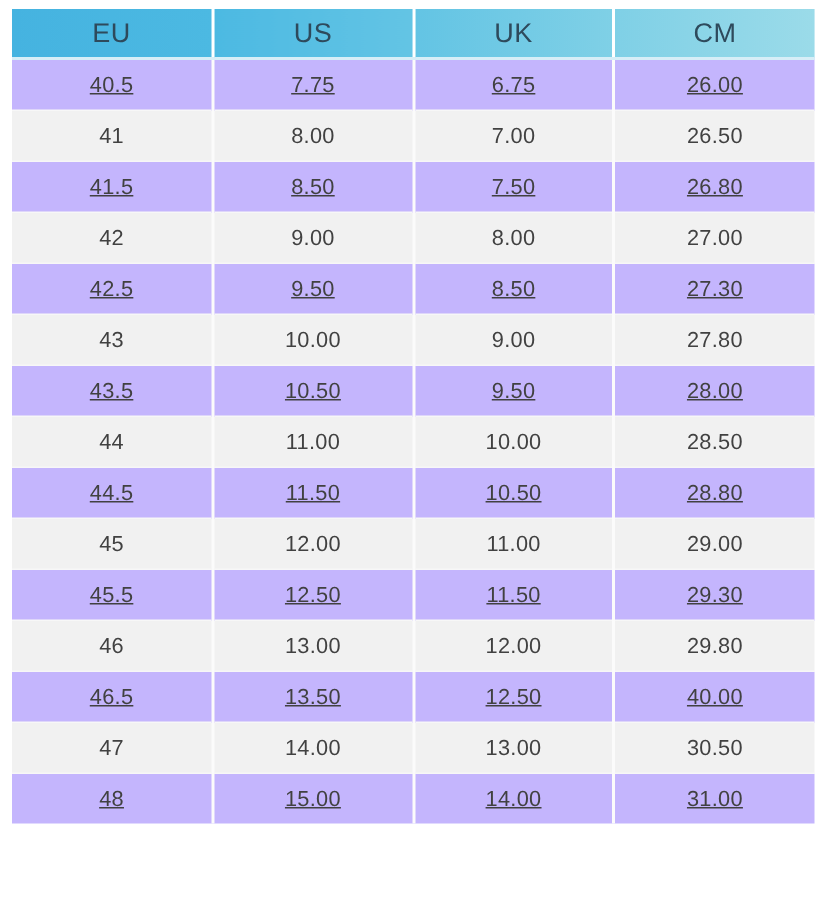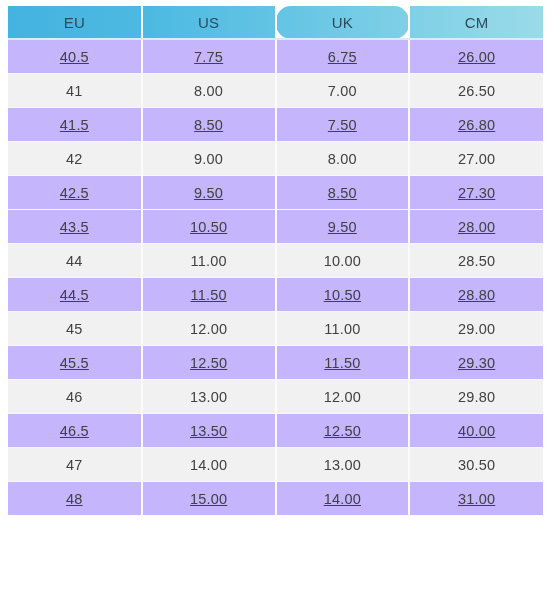--- a/index.html
+++ b/index.html
@@ -25,35 +25,35 @@
     width: 535px;
     border-collapse: collapse;
     table-layout: fixed;
   }
 
   table.size-table col { width: 25%; }
 
   thead tr.header-row th {
     height: 32px;
     padding: 0;
-    font-size: 15px;
+    font-size: 18px;
     font-weight: normal;
     color: #2e4a5c;
     text-align: center;
     vertical-align: middle;
     border-right: 2px solid #ffffff;
     border-bottom: 2px solid #d6eef7;
     letter-spacing: 0.3px;
   }
   thead tr.header-row th:last-child { border-right: none; }
 
   
   thead tr.header-row th.hcol-0 { background: linear-gradient(to right, #45b3e0, #4cb9e2); }
   thead tr.header-row th.hcol-1 { background: linear-gradient(to right, #4cb9e2, #63c4e4); text-align: center; }
-  thead tr.header-row th.hcol-2 { background: linear-gradient(to right, #63c4e4, #7fd0e6); border-radius: 15px; }
+  thead tr.header-row th.hcol-2 { background: linear-gradient(to right, #63c4e4, #7fd0e6); }
   thead tr.header-row th.hcol-3 { background: linear-gradient(to right, #7fd0e6, #9bdbe9); }
 
   tbody tr.data-row td {
     height: 33px;
     padding: 0;
     font-size: 14.5px;
     color: #414141;
     text-align: center;
     vertical-align: middle;
     border-right: 2px solid #fbfbfb;
@@ -109,20 +109,26 @@
           <td>9.00</td>
           <td>8.00</td>
           <td>27.00</td>
         </tr>
         <tr class="data-row row-odd">
           <td>42.5</td>
           <td>9.50</td>
           <td>8.50</td>
           <td>27.30</td>
         </tr>
+        <tr class="data-row row-even">
+          <td>43</td>
+          <td>10.00</td>
+          <td>9.00</td>
+          <td>27.80</td>
+        </tr>
         <tr class="data-row row-odd">
           <td>43.5</td>
           <td>10.50</td>
           <td>9.50</td>
           <td>28.00</td>
         </tr>
         <tr class="data-row row-even">
           <td>44</td>
           <td>11.00</td>
           <td>10.00</td>

